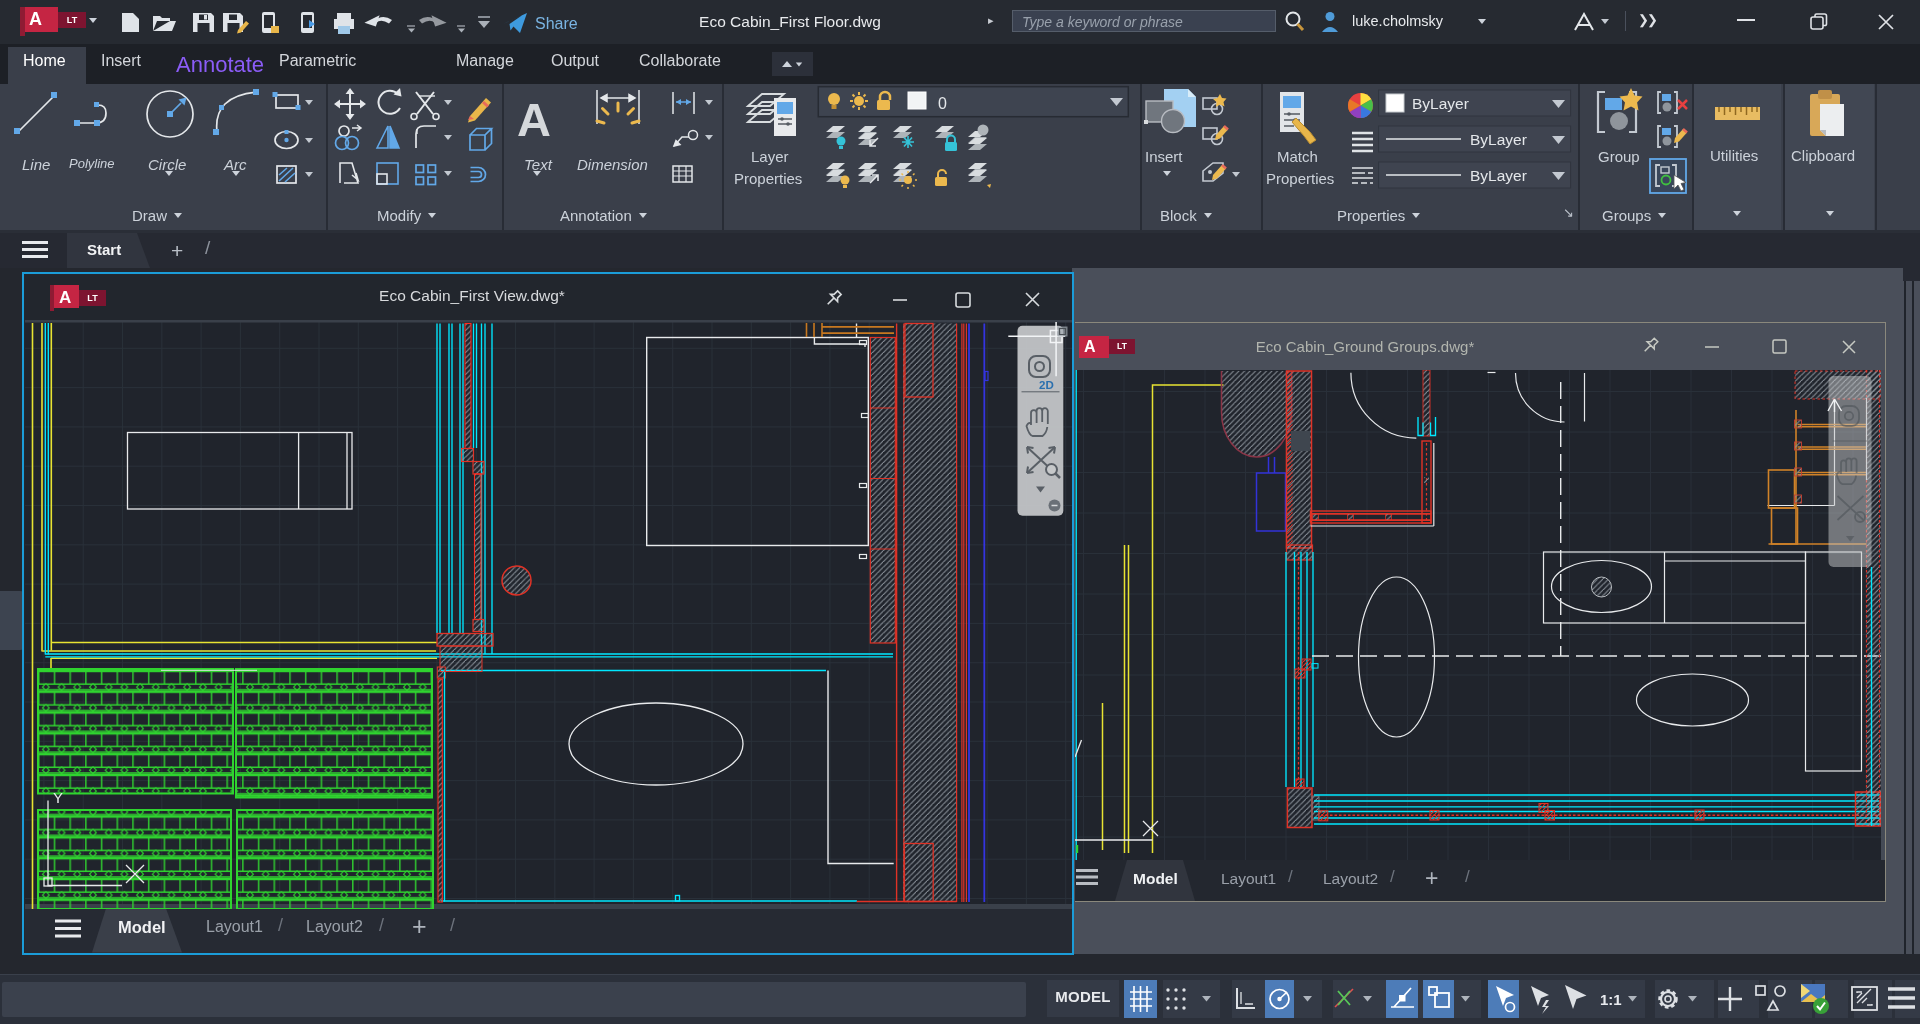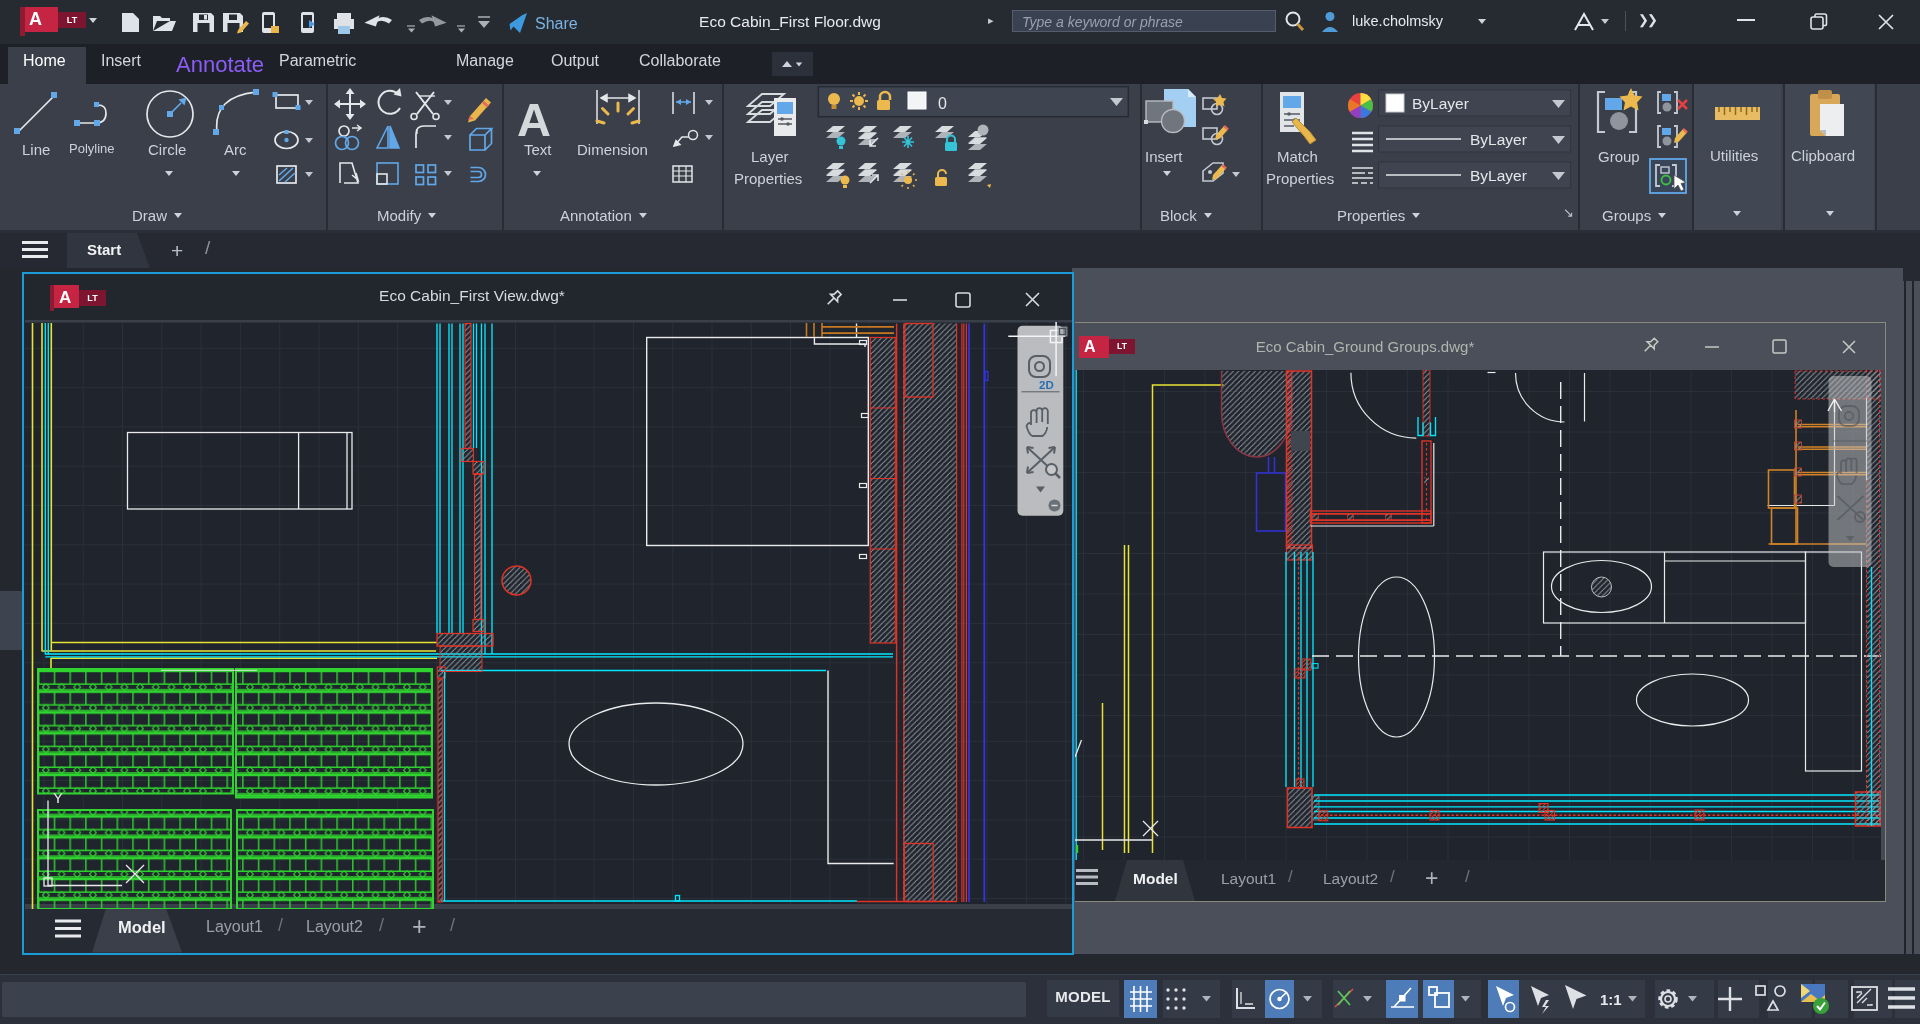--- a/index.html
+++ b/index.html
@@ -146,21 +146,21 @@
 <div class="plabel" style="left:893px;margin-top:22px;">Layers <span class="car"></span></div>
 <div class="plabel" style="left:1160px;">Block <span class="car"></span></div>
 <div class="plabel" style="left:1337px;">Properties <span class="car"></span></div>
 <div class="plabel" style="left:1602px;">Groups <span class="car"></span></div>
 <div class="abs" style="left:1710px;top:147px;font-size:15px;color:#ccd2da;">Utilities</div>
 <div class="abs car" style="left:1733px;top:211px;"></div>
 <div class="abs" style="left:1791px;top:147px;font-size:15px;color:#ccd2da;">Clipboard</div>
 <div class="abs car" style="left:1826px;top:211px;"></div>
 <div class="abs" style="left:1563px;top:205px;width:16px;height:16px;color:#b9bfc8;font-size:13px;">↘</div>
 
-<div class="abs" style="left:0;top:141px;width:916px;height:20px;">
+<div class="abs" style="left:0;top:156px;width:916px;height:20px;font-style:italic;">
   <span class="abs" style="left:22px;font-size:15px;color:#ccd2da;">Line</span>
   <span class="abs" style="left:69px;font-size:13px;color:#ccd2da;">Polyline</span>
   <span class="abs" style="left:148px;font-size:15px;color:#ccd2da;">Circle</span>
   <span class="abs" style="left:224px;font-size:15px;color:#ccd2da;">Arc</span>
   <span class="abs" style="left:524px;font-size:15px;color:#ccd2da;">Text</span>
   <span class="abs" style="left:577px;font-size:15px;color:#ccd2da;">Dimension</span>
 </div>
 <div class="abs car" style="left:165px;top:171px;"></div>
 <div class="abs car" style="left:232px;top:171px;"></div>
 <div class="abs car" style="left:533px;top:171px;"></div>

